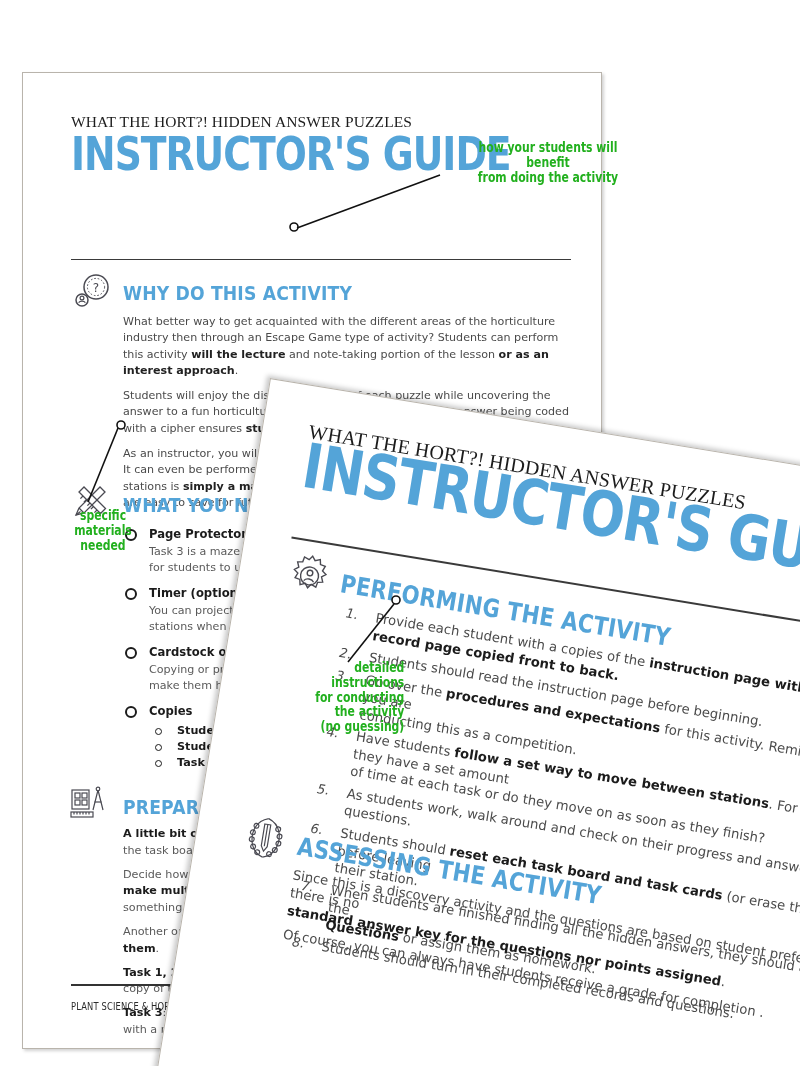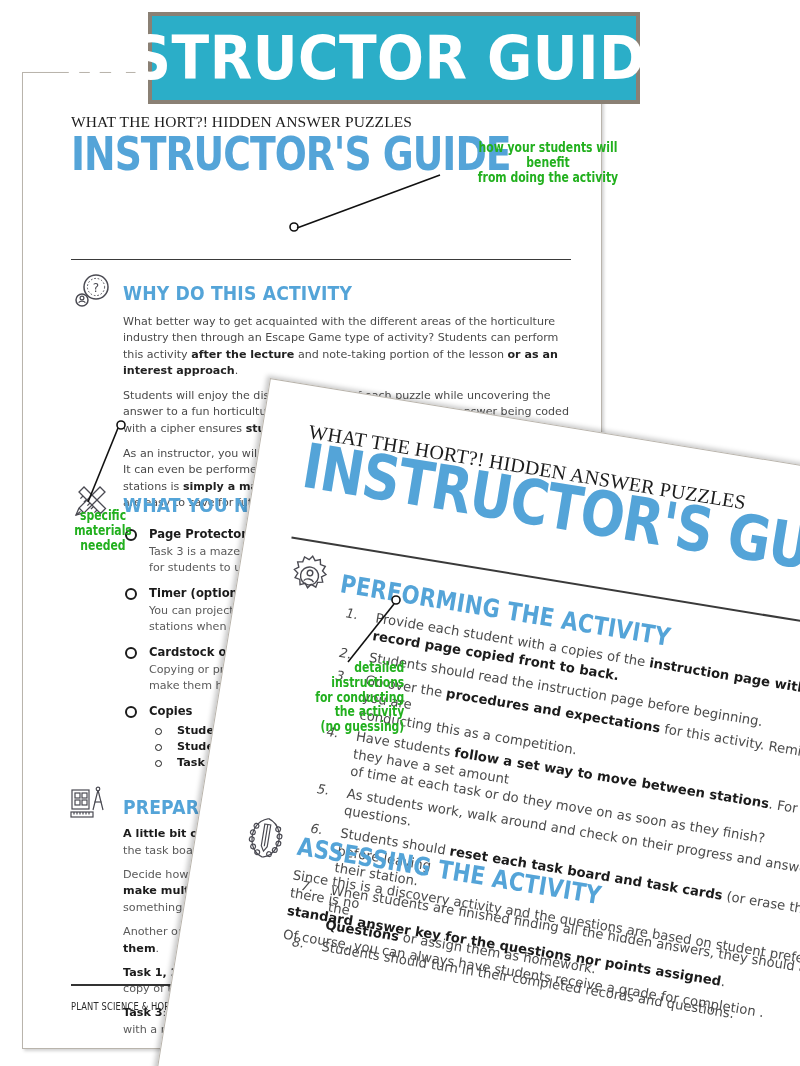--- a/index.html
+++ b/index.html
@@ -134,21 +134,21 @@
         <svg width="44" height="44" viewBox="0 0 44 44">
           <circle cx="25" cy="16" r="12" fill="none" stroke="#4a4a52" stroke-width="1.5"></circle>
           <circle cx="25" cy="16" r="8.6" fill="none" stroke="#4a4a52" stroke-width="1" stroke-dasharray="1.6 1.9"></circle>
           <text x="25" y="21" font-family="DejaVu Sans, sans-serif" font-size="12" text-anchor="middle" fill="#4a4a52">?</text>
           <circle cx="11" cy="29" r="6" fill="none" stroke="#4a4a52" stroke-width="1.5"></circle>
           <circle cx="11" cy="27" r="1.9" fill="none" stroke="#4a4a52" stroke-width="1.2"></circle>
           <path d="M7.6 31.6 a4 3 0 0 1 6.8 0" fill="none" stroke="#4a4a52" stroke-width="1.2"></path>
         </svg>
       </div>
       <div class="sec-head">WHY DO THIS ACTIVITY</div>
-      <p class="body-p">What better way to get acquainted with the different areas of the horticulture industry then through an Escape Game type of activity? Students can perform this activity <b>after the lecture</b> and note-taking portion of the lesson <b>or as an interest approach</b>.</p>
+      <p class="body-p">What better way to get acquainted with the different areas of the horticulture industry then through an Escape Game type of activity? Students can perform this activity <b>will the lecture</b> and note-taking portion of the lesson <b>or as an interest approach</b>.</p>
       <p class="body-p">Students will enjoy the discovery aspect of each puzzle while uncovering the answer to a fun horticulture fact. The added element of the answer being coded with a cipher ensures <b>students slow down and check their work</b>.</p>
       <p class="body-p">As an instructor, you will appreciate how <b>unique and engaging</b> this activity is. It can even be performed at home or with a substitute. Setting up the task stations is <b>simply a matter of making copies and cutting out cards</b>. They are easy to save for future classes too.</p>
 
     </div>
 
     <div class="sec" style="left:100px;top:420px;width:448px;">
       <div class="sec-icon" style="left:-56px;top:-14px;">
         <svg width="46" height="46" viewBox="0 0 46 46">
           <g stroke="#4a4a52" stroke-width="1.3" fill="none">
             <path d="M9 36 L12 29 L33 8 L38 13 L17 34 Z"></path>
@@ -271,23 +271,20 @@
           </g>
         </svg>
       </div>
       <div class="d2-head">ASSESSING THE ACTIVITY</div>
       <div class="d2-p">Since this is a discovery activity and the questions are based on student preference, there is no<br><b>standard answer key for the questions nor points assigned</b>.</div>
       <div class="d2-p">Of course, you can always have students receive a grade for completion .</div>
 
     </div>
   </div>
 
-  <div class="banner">
-    <div class="banner-text">INSTRUCTOR GUIDES</div>
-  </div>
 
   <svg class="svgline">
 
     <circle cx="294" cy="227" r="4" fill="#ffffff" stroke="#111" stroke-width="1.6"></circle>
     <line x1="297" y1="228" x2="440" y2="175" stroke="#111" stroke-width="1.6"></line>
 
     <circle cx="121" cy="425" r="4" fill="#ffffff" stroke="#111" stroke-width="1.6"></circle>
     <line x1="118" y1="428" x2="88" y2="502" stroke="#111" stroke-width="1.6"></line>
 
     <circle cx="396" cy="600" r="4" fill="#ffffff" stroke="#111" stroke-width="1.6"></circle>

